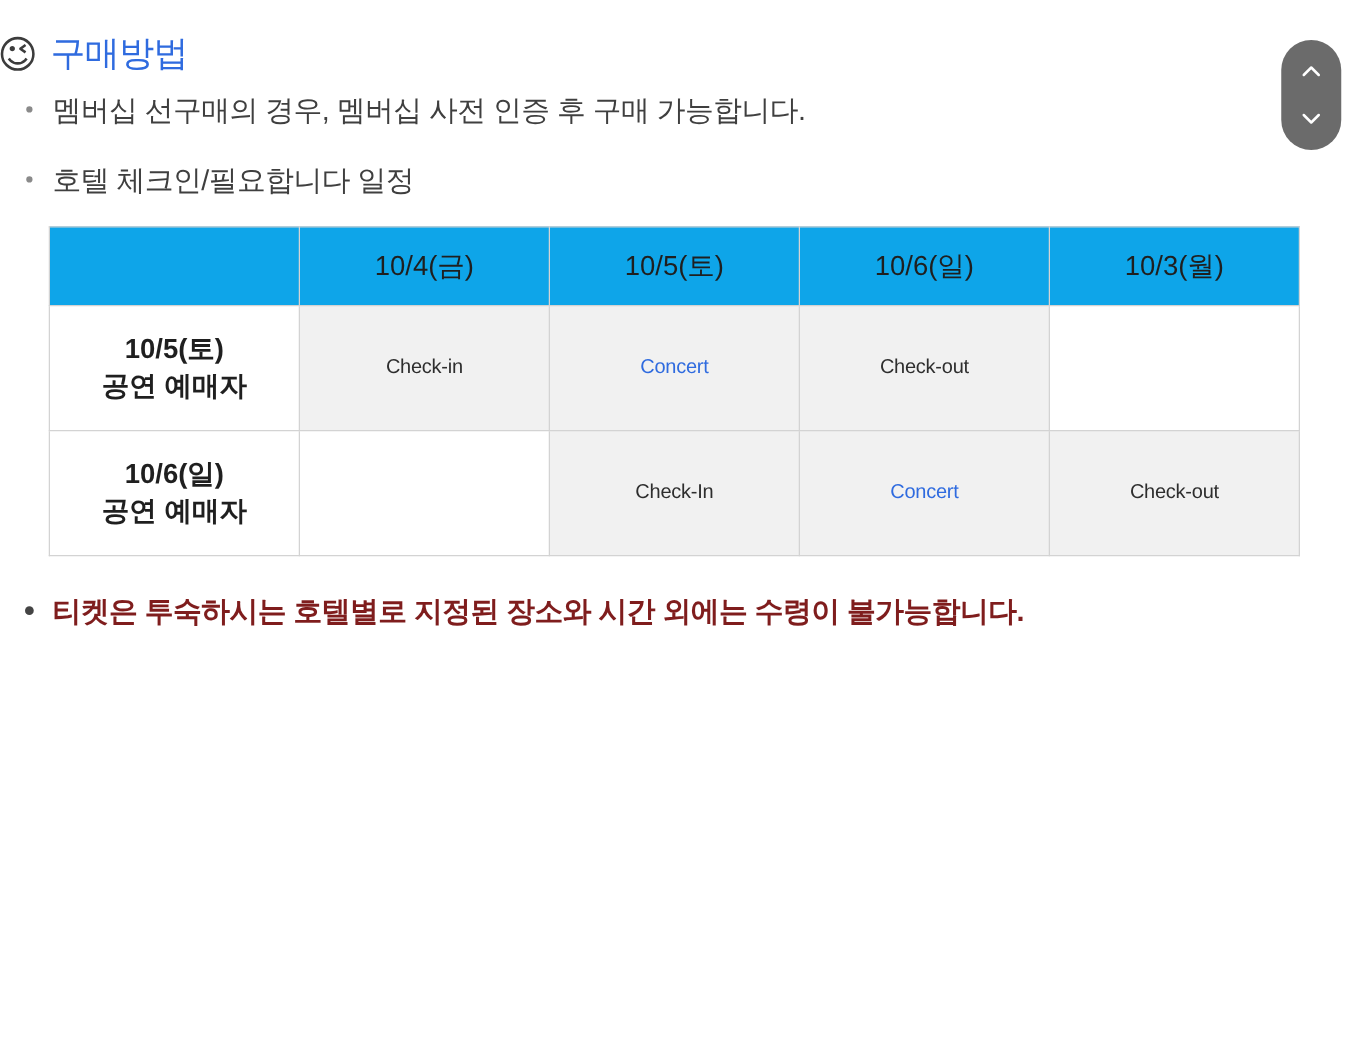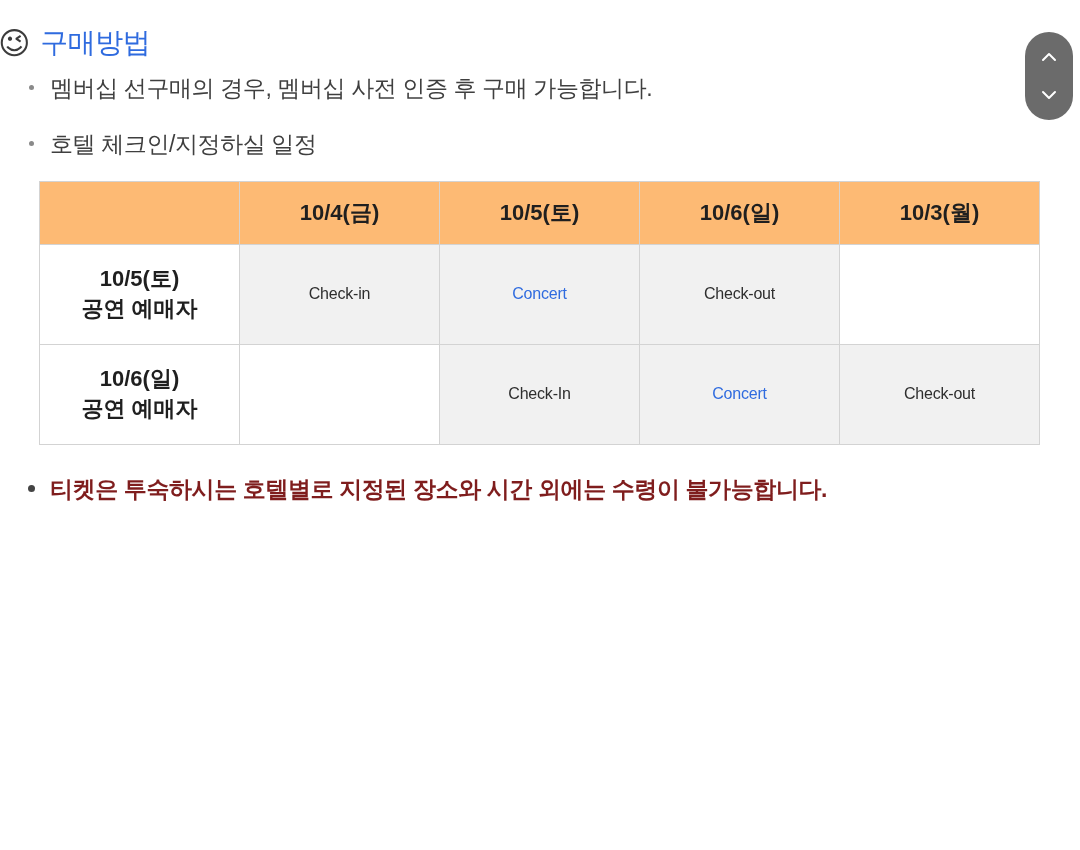--- a/index.html
+++ b/index.html
@@ -59,21 +59,21 @@
   .scroll-control .chev {
     width: 20px;
     height: 20px;
     display: block;
   }
   .scroll-control .chev svg { display: block; }
 
   
   .notice-list {
     list-style: none;
-    margin: 8px;
+    margin: 0;
     padding: 0;
     position: relative;
   }
   .notice-item {
     position: relative;
     padding-left: 42px;
     font-size: 23px;
     line-height: 1.58;
     color: #3f3f3f;
     letter-spacing: -0.4px;
@@ -121,22 +121,22 @@
   }
   table.schedule th,
   table.schedule td {
     border: 1px solid #d3d3d3;
     text-align: center;
     vertical-align: middle;
     padding: 0 4px;
   }
   table.schedule thead th {
     height: 62px;
-    background: #fdba74;
-    font-weight: bold;
+    background: #0ea5e9;
+    font-weight: normal;
     font-size: 22px;
     color: #1f1f1f;
   }
   table.schedule tbody tr { height: 100px; }
   table.schedule td.row-label {
     background: #ffffff;
     font-weight: bold;
     font-size: 22px;
     color: #1f1f1f;
     line-height: 1.35;
@@ -171,21 +171,21 @@
   </span>
   <span class="chev">
     <svg viewBox="0 0 20 20" width="20" height="20" aria-hidden="true">
       <path d="M4 7 L10 13 L16 7" fill="none" stroke="#ffffff" stroke-width="2" stroke-linecap="round" stroke-linejoin="round"></path>
     </svg>
   </span>
 </div>
 
 <ul class="notice-list">
   <li class="notice-item">멤버십 선구매의 경우, 멤버십 사전 인증 후 구매 가능합니다.</li>
-  <li class="notice-item tight">호텔 체크인/지정하실 일정</li>
+  <li class="notice-item tight">호텔 체크인/필요합니다 일정</li>
 </ul>
 
 <div class="table-wrap">
   <table class="schedule">
     <colgroup>
       <col class="c-label">
         <col class="c-day">
         <col class="c-day">
         <col class="c-day">
         <col class="c-day">

